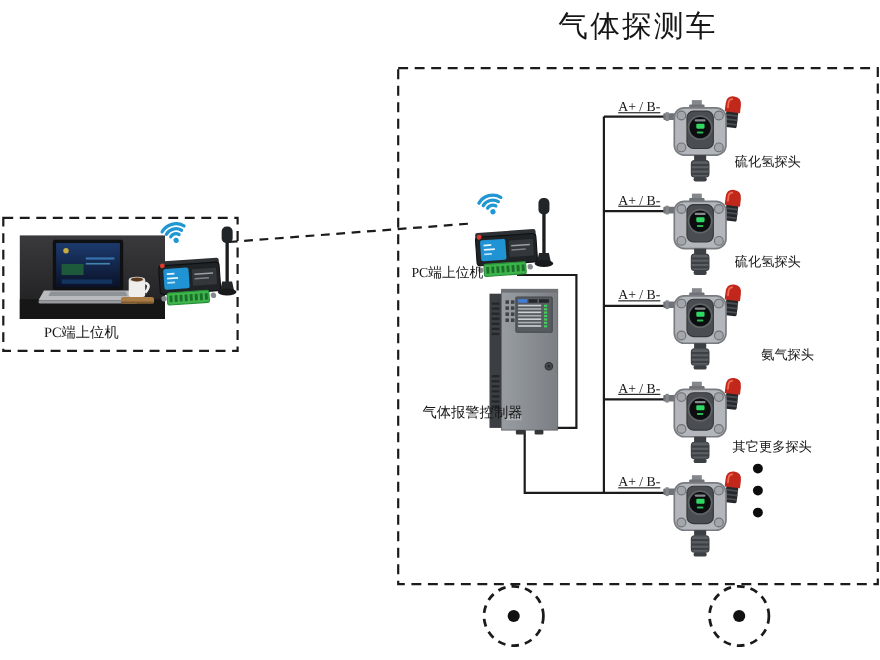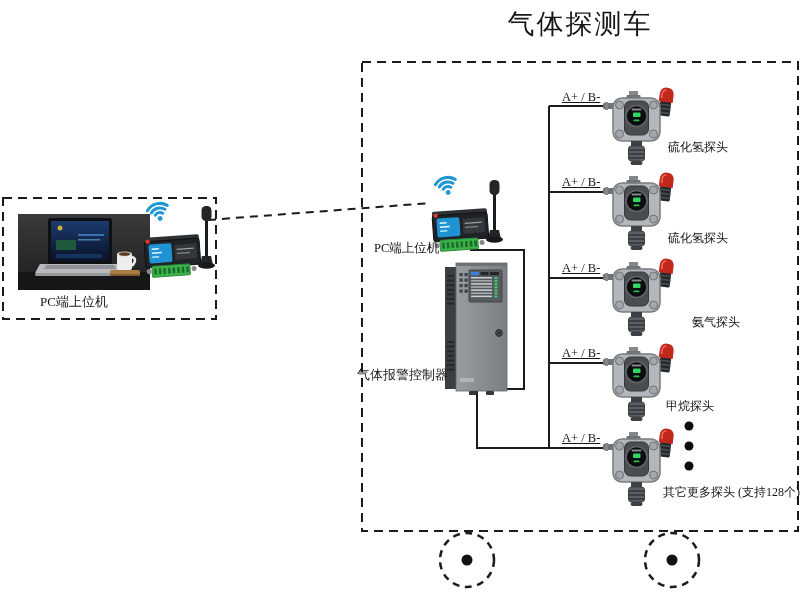--- a/index.html
+++ b/index.html
@@ -5,21 +5,21 @@
   html,body{margin:0;padding:0;background:#ffffff;}
   .stage{position:relative;width:800px;height:600px;background:#ffffff;overflow:hidden;
          font-family:"Liberation Serif","DejaVu Serif",serif;color:#161616;}
   .layer{position:absolute;left:0;top:0;width:800px;height:600px;}
   .lbl{position:absolute;white-space:nowrap;line-height:1.2;}
   .big-title{font-size:27px;letter-spacing:2px;}
   .vehicle-title{left:362px;top:8px;width:436px;text-align:center;}
   .external-title{left:30px;top:142px;font-size:28px;letter-spacing:3px;}
   .small{font-size:13px;}
   .dtu-label{left:374px;top:241px;font-size:12.5px;}
-  .controller-label{left:357px;top:367px;}
+  .controller-label{left:384px;top:367px;}
   .pc-label{left:40px;top:294px;}
   .ab{font-size:12.5px;width:46px;left:562px;text-align:left;text-decoration:underline;}
   .ab1{top:90px}.ab2{top:175px}.ab3{top:261px}.ab4{top:346px}.ab5{top:431px}
   .det{font-size:12px;}
   .det1{left:668px;top:140px}.det2{left:668px;top:231px}.det3{left:692px;top:315px}
   .det4{left:666px;top:399px}.det5{left:663px;top:485px}
 </style>
 </head>
 <body>
 
@@ -232,16 +232,15 @@
 
   <div class="lbl ab ab1">A+ / B-</div>
   <div class="lbl ab ab2">A+ / B-</div>
   <div class="lbl ab ab3">A+ / B-</div>
   <div class="lbl ab ab4">A+ / B-</div>
   <div class="lbl ab ab5">A+ / B-</div>
 
   <div class="lbl det det1">硫化氢探头</div>
   <div class="lbl det det2">硫化氢探头</div>
   <div class="lbl det det3">氨气探头</div>
-  <div class="lbl det det4">甲烷探头</div>
-  <div class="lbl det det5">其它更多探头 (支持128个)</div>
+  <div class="lbl det det4">其它更多探头</div>
 
 </div>
 
 </body></html>

